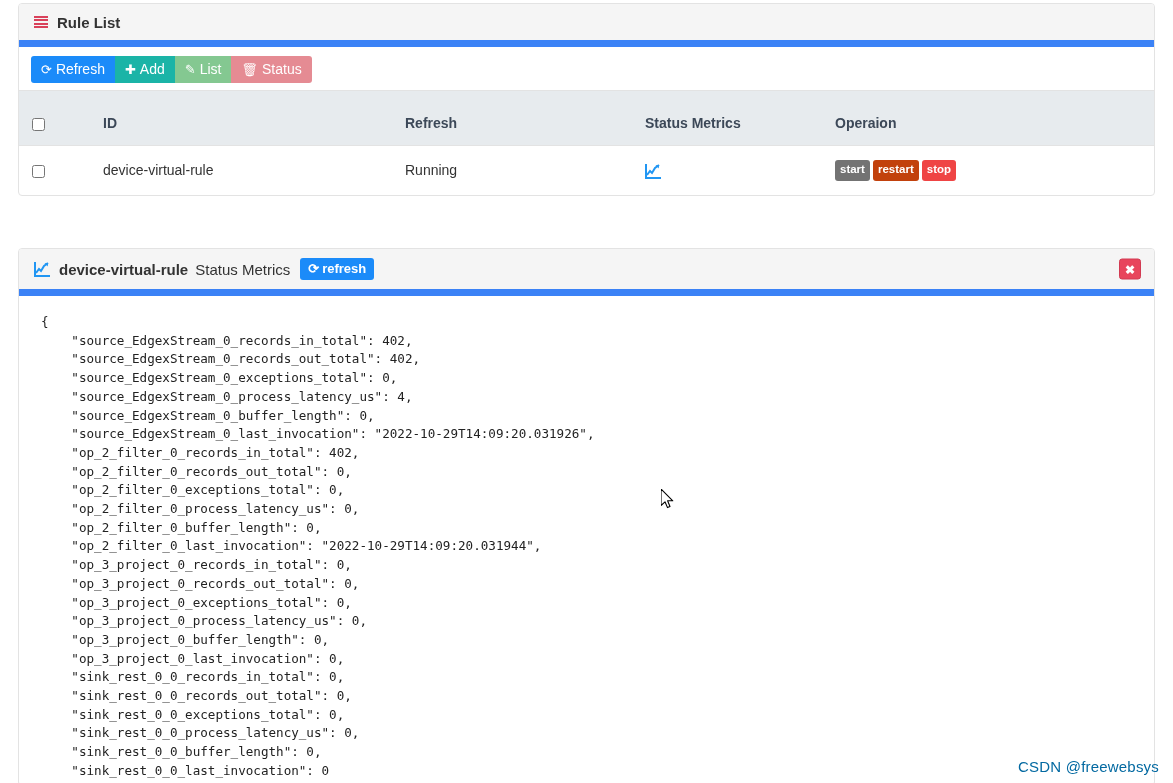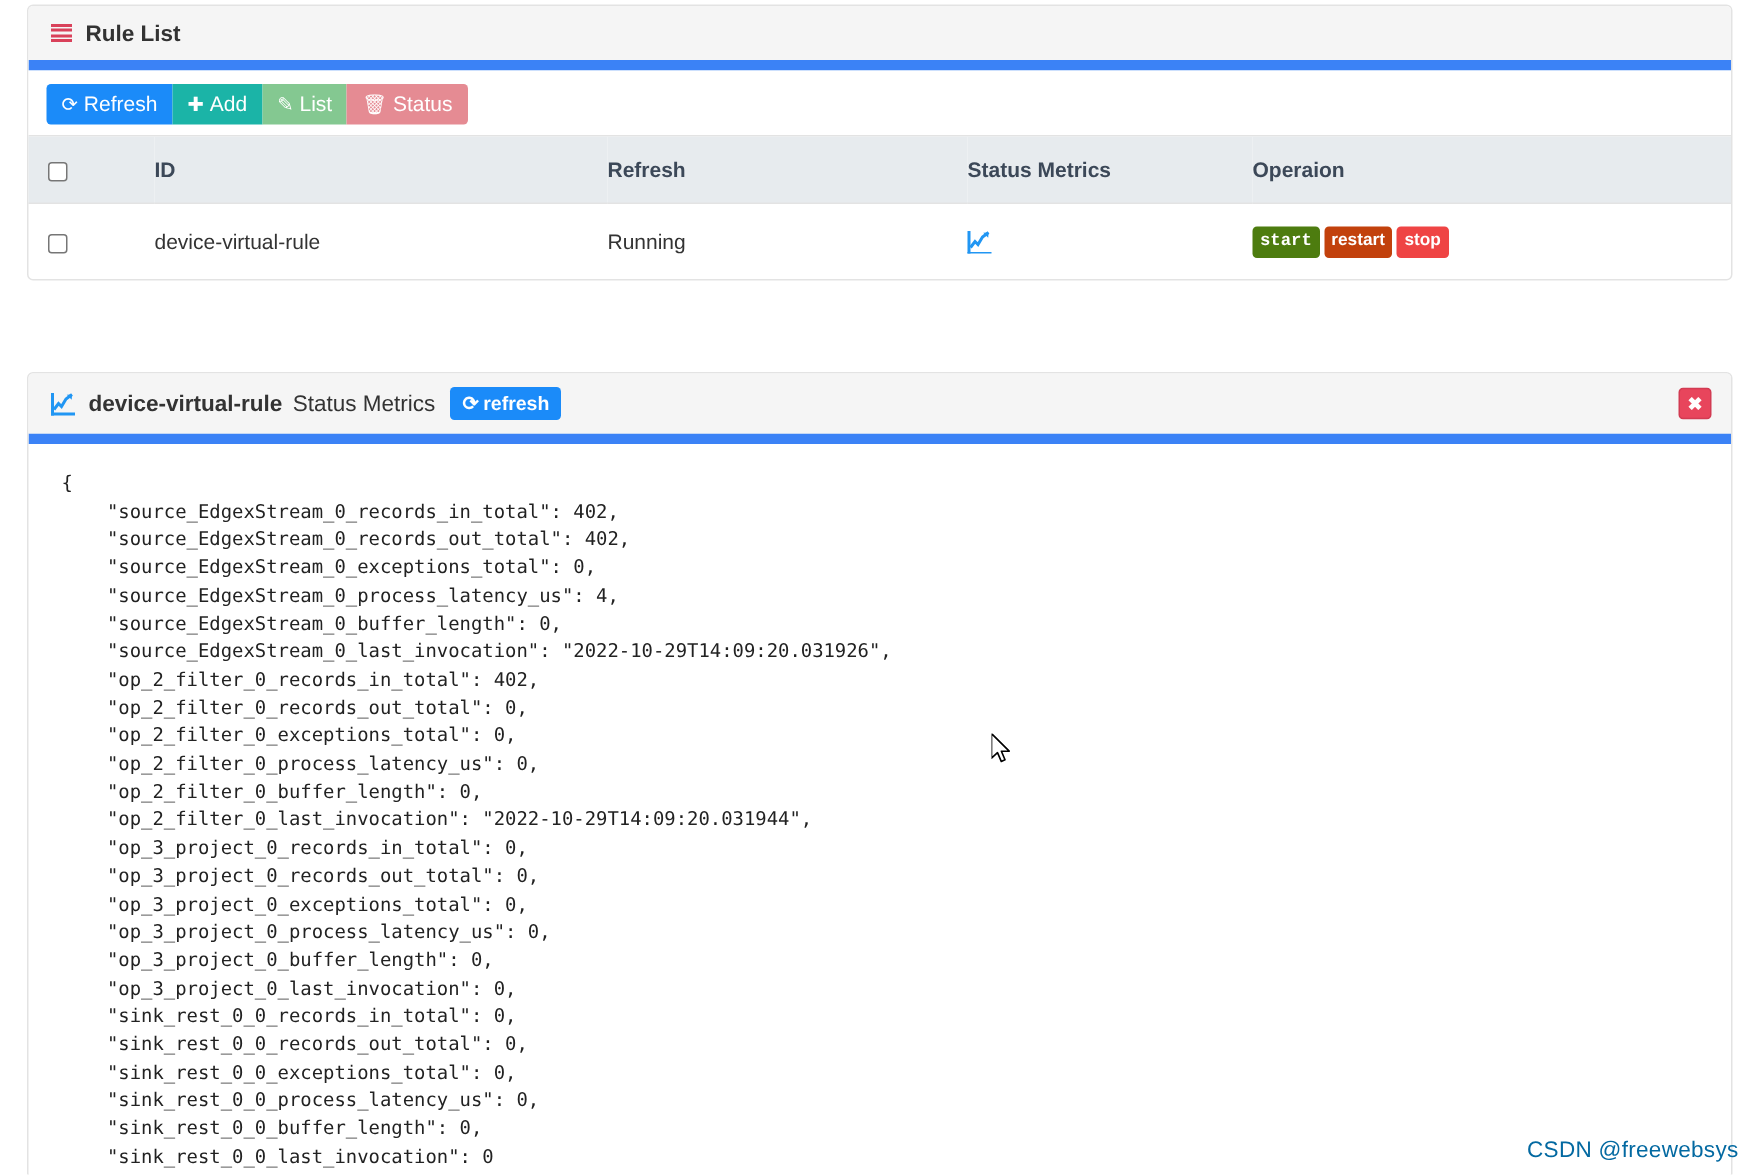--- a/index.html
+++ b/index.html
@@ -104,21 +104,21 @@
     width: 100%;
     border-collapse: collapse;
     table-layout: fixed;
   }
   table.rule-table thead th {
     background: #e7ebee;
     color: #3c4858;
     font-weight: bold;
     font-size: 14px;
     text-align: left;
-    padding: 14px 0 14px 0;
+    padding: 24px 0 14px 0;
     height: 44px;
     box-sizing: border-box;
     border: none;
   }
   table.rule-table tbody td {
     border-top: 1px solid #e3e3e3;
     padding: 14px 0 14px 0;
     height: 43px;
     box-sizing: border-box;
     vertical-align: middle;
@@ -159,21 +159,21 @@
     display: inline-block;
     color: #ffffff;
     font-size: 11.5px;
     line-height: 1;
     font-weight: bold;
     padding: 4px 5px 5px 5px;
     border-radius: 3px;
     margin-right: 3px;
     cursor: pointer;
   }
-  .badge-start   { background: #4d7c0f; font-family: Liberation Mono, monospace; }
+  .badge-start   { background: #737373; }
   .badge-restart { background: #c2410c; }
   .badge-stop    { background: #ef4444; }
 
   
   #metrics-panel { top: 248px; height: 538px; }
   #metrics-panel .panel-heading { height: 47px; }
   .metrics-title-icon {
     display: inline-block;
     width: 16px;
     height: 15px;

